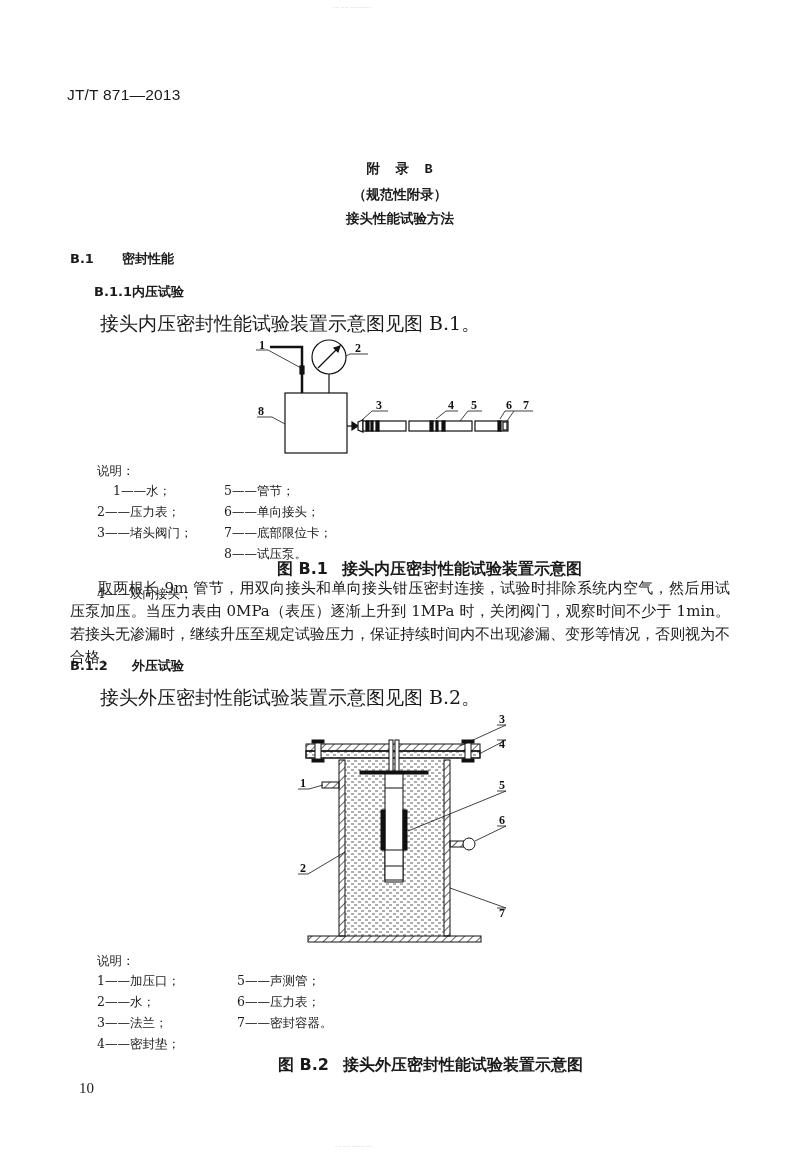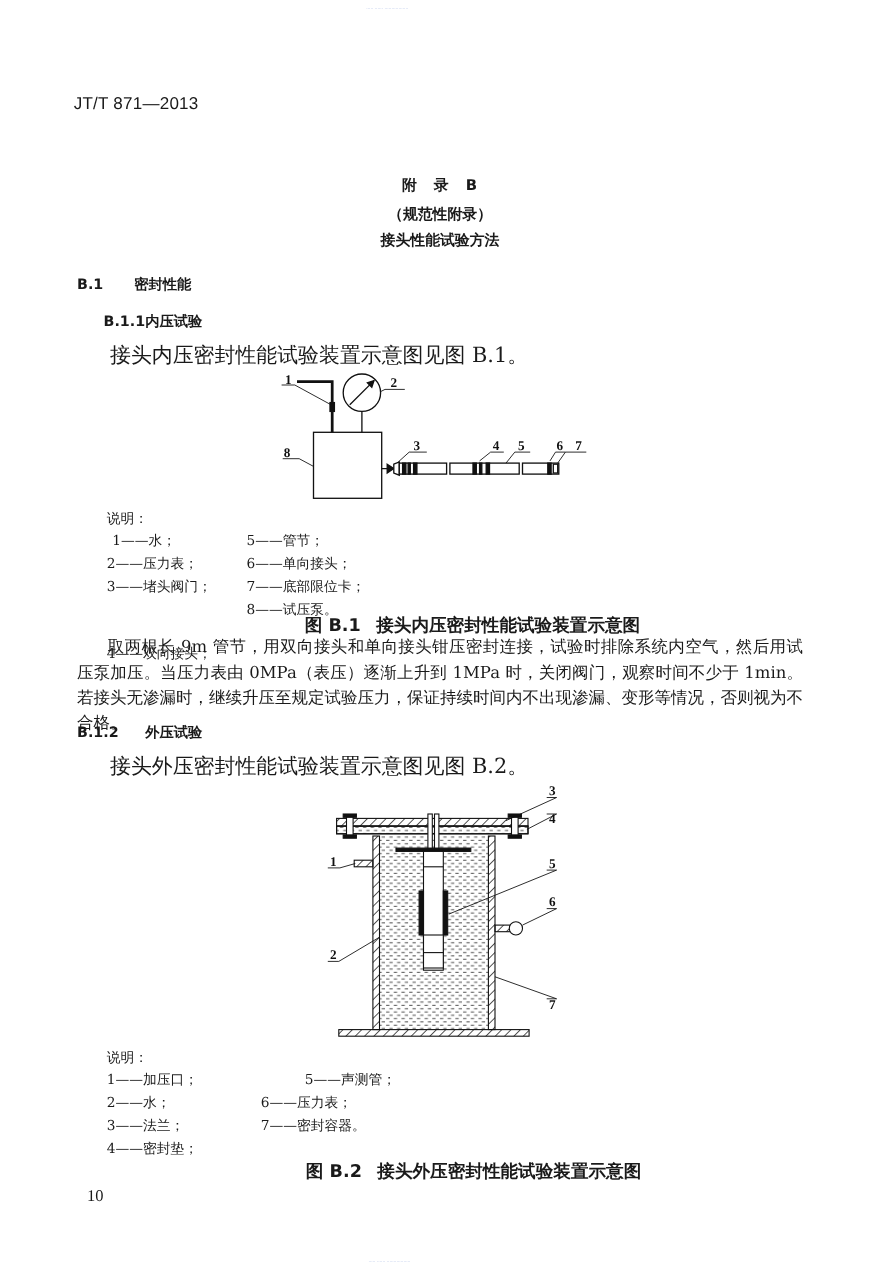--- a/index.html
+++ b/index.html
@@ -22,21 +22,21 @@
   svg text { font-family: "Liberation Serif", "DejaVu Serif", serif; font-size: 12px; font-weight: bold; fill: #111; }
 </style>
 </head>
 <body>
 
 <div class="watermark" style="left:333px; top:5px;">····· ······ ·················</div>
 <div class="watermark" style="left:335px; top:1144px;">····· ······ ·················</div>
 
 <div class="abs std-code">JT/T 871—2013</div>
 
-<div class="abs center-head" style="top:160px; letter-spacing:1px;">附　录　B</div>
+<div class="abs center-head" style="top:160px; letter-spacing:1px;font-family:Liberation Mono, monospace;">附　录　B</div>
 <div class="abs center-head" style="top:186px;">（规范性附录）</div>
 <div class="abs center-head" style="top:210px;">接头性能试验方法</div>
 
 <div class="abs sec-head" style="left:70px; top:250px;">
   <span class="num">B.1</span><span>密封性能</span>
 </div>
 
 <div class="abs sec-head" style="left:70px; top:283px;text-align:right;">
   <span class="num wide">B.1.1</span><span>内压试验</span>
 </div>
@@ -88,21 +88,21 @@
   <text x="376" y="409">3</text>
   <text x="448" y="409">4</text>
   <text x="471" y="409">5</text>
   <text x="506" y="409">6</text>
   <text x="523" y="409">7</text>
   <text x="258" y="415">8</text>
 </svg>
 
 <div class="abs legend" style="left:97px; top:460px;">说明：</div>
 <div class="abs legend" style="left:97px; top:480px; width:440px; height:90px;">
-  <div class="col" style="left:5px; top:0;">1——水；</div>
+  <div class="col" style="left:16px; top:0;">1——水；</div>
   <div class="col" style="left:0; top:21px;">2——压力表；</div>
   <div class="col" style="left:0; top:42px;">3——堵头阀门；</div>
   <div class="col" style="left:0; top:63px;margin-top:40px;">4——双向接头；</div>
   <div class="col" style="left:127px; top:0;">5——管节；</div>
   <div class="col" style="left:127px; top:21px;">6——单向接头；</div>
   <div class="col" style="left:127px; top:42px;">7——底部限位卡；</div>
   <div class="col" style="left:127px; top:63px;">8——试压泵。</div>
 </div>
 <div class="abs caption" style="left:277px; top:559px;">
   <span class="fig">图 B.1</span><span>接头内压密封性能试验装置示意图</span>
@@ -180,21 +180,21 @@
   <text x="300" y="872">2</text>
   <text x="499" y="917">7</text>
 </svg>
 
 <div class="abs legend" style="left:97px; top:950px;">说明：</div>
 <div class="abs legend" style="left:97px; top:970px; width:440px; height:90px;">
   <div class="col" style="left:0; top:0;">1——加压口；</div>
   <div class="col" style="left:0; top:21px;">2——水；</div>
   <div class="col" style="left:0; top:42px;">3——法兰；</div>
   <div class="col" style="left:0; top:63px;">4——密封垫；</div>
-  <div class="col" style="left:140px; top:0;margin-left:40px;">5——声测管；</div>
+  <div class="col" style="left:140px; top:0;">5——声测管；</div>
   <div class="col" style="left:140px; top:21px;">6——压力表；</div>
   <div class="col" style="left:140px; top:42px;">7——密封容器。</div>
 </div>
 <div class="abs caption" style="left:278px; top:1055px;">
   <span class="fig">图 B.2</span><span>接头外压密封性能试验装置示意图</span>
 </div>
 
 <div class="abs page-num">10</div>
 
 </body></html>

